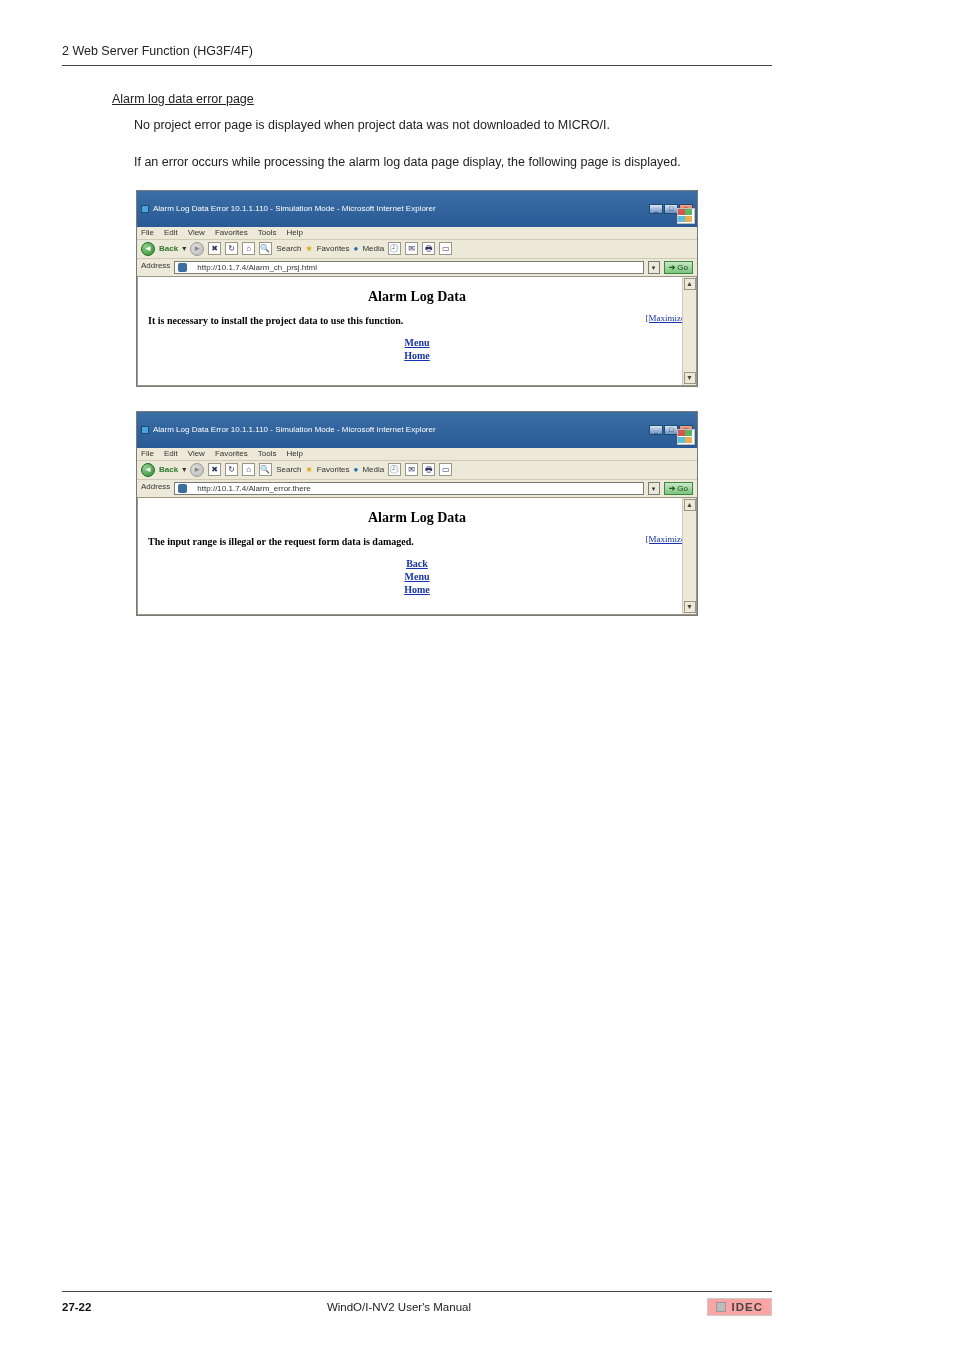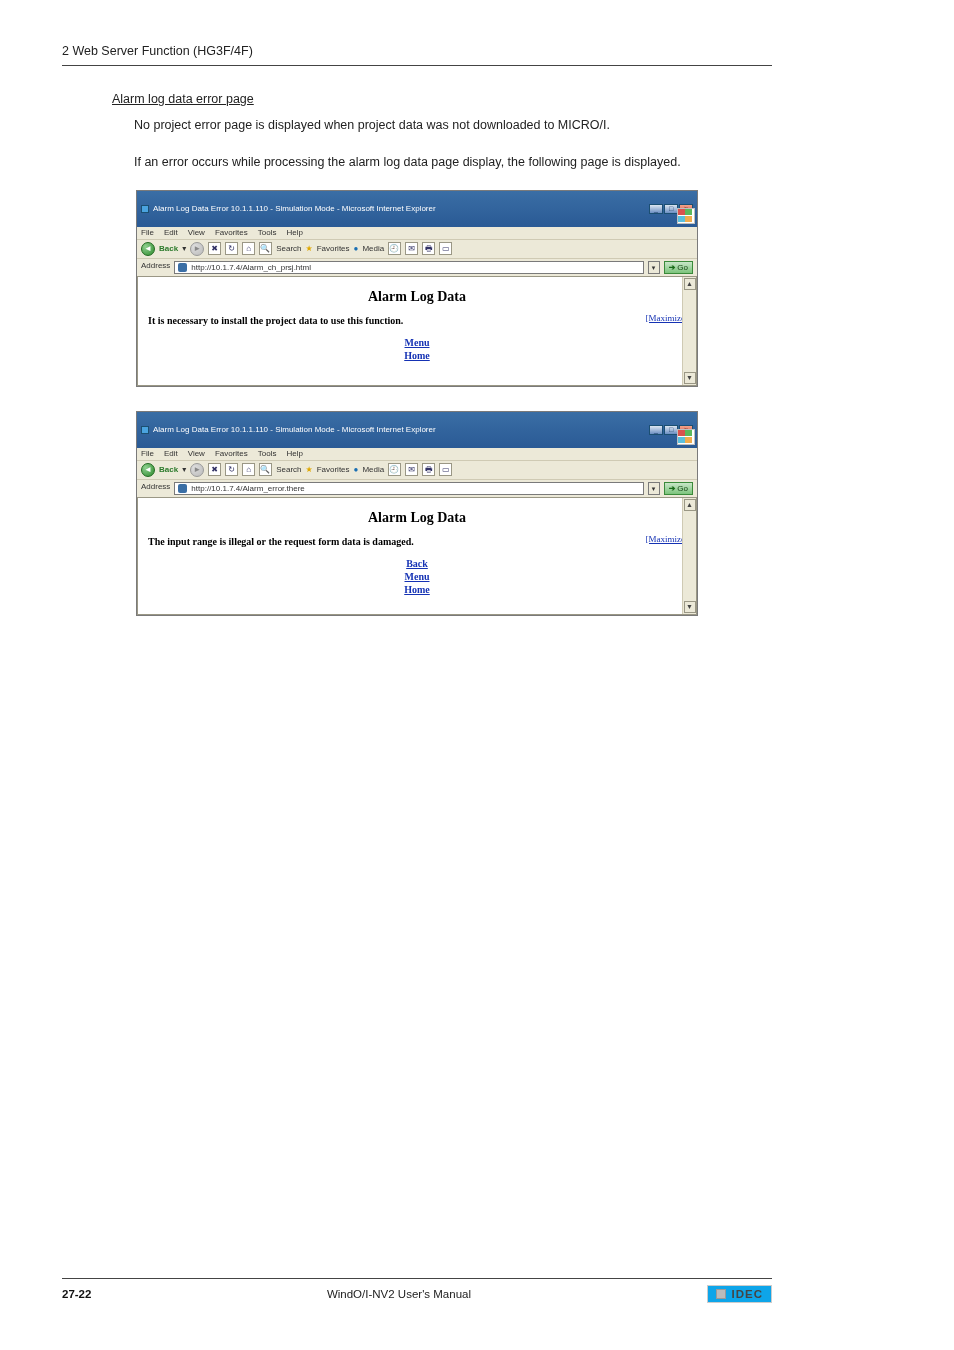--- a/index.html
+++ b/index.html
@@ -105,21 +105,21 @@
     border-bottom: 1px solid #9a9785;
     color:#333;
   }
   .addr-input {
     flex: 1;
     height: 13px;
     background:#fff;
     border: 1px solid #7a7a7a;
     font-size:8px;
     padding: 0 3px;
-    display:flex;align-items:center;gap:4px;
+    display:flex;align-items:center;gap:10px;
     color:#333;
   }
   .addr-ie { width:9px;height:9px;background:#3a6ea5;border-radius:2px;display:inline-block;}
   .addr-drop { width:12px;height:13px;border:1px solid #7a7a7a;background:#ece9d8;font-size:7px;text-align:center;line-height:11px;}
   .go-btn{
     height:13px;padding:0 4px;border:1px solid #3a8a3a;background:linear-gradient(#c8e6c8,#7cc47c);
     color:#154515;font-size:8px;display:flex;align-items:center;gap:2px;
   }
   .go-arrow{color:#1a6b1a;font-weight:bold;}
   .content-area{
@@ -151,30 +151,30 @@
     text-align:center;font-size:10px;line-height:1.3;
   }
   .navlinks a { color:#1532b4; text-decoration:underline;font-weight:bold; display:block;}
   .vscroll {
     position:absolute; right:0; top:0; bottom:0; width:14px;
     background:#ece9d8;border-left:1px solid #cfcab4;
     display:flex;flex-direction:column;justify-content:space-between;align-items:center;
   }
   .vscroll .arrow{width:12px;height:12px;border:1px solid #9a9785;background:#ece9d8;font-size:7px;text-align:center;line-height:10px;color:#444;margin:1px;}
   .footer {
-    position: absolute; left: 0; right: 0; bottom: 47px;
+    position: absolute; left: 0; right: 0; bottom: 34px;
     padding: 0 62px;
   }
   .footer-rule { border: none; border-top: 1px solid #444; margin-bottom: 6px; }
   .footer-row { display: flex; align-items: center; justify-content: space-between; font-size: 11.5px; }
   .footer-left { font-weight: bold; color:#111;}
   .footer-center { color:#222; }
   .footer-right {
     display:flex;align-items:center;gap:6px;font-weight:bold;color:#444;letter-spacing:1px;
-    background:#0ea5e9;padding:2px 8px;border:1px solid #ccc;
+    background:#fca5a5;padding:2px 8px;border:1px solid #ccc;
   }
   .idec-sq{width:10px;height:10px;background:#bbb;border:1px solid #999;display:inline-block;}
 </style>
 </head>
 <body>
 
 <div class="page">
   <div class="header">2 Web Server Function (HG3F/4F)</div>
   <hr class="header-rule">
 

